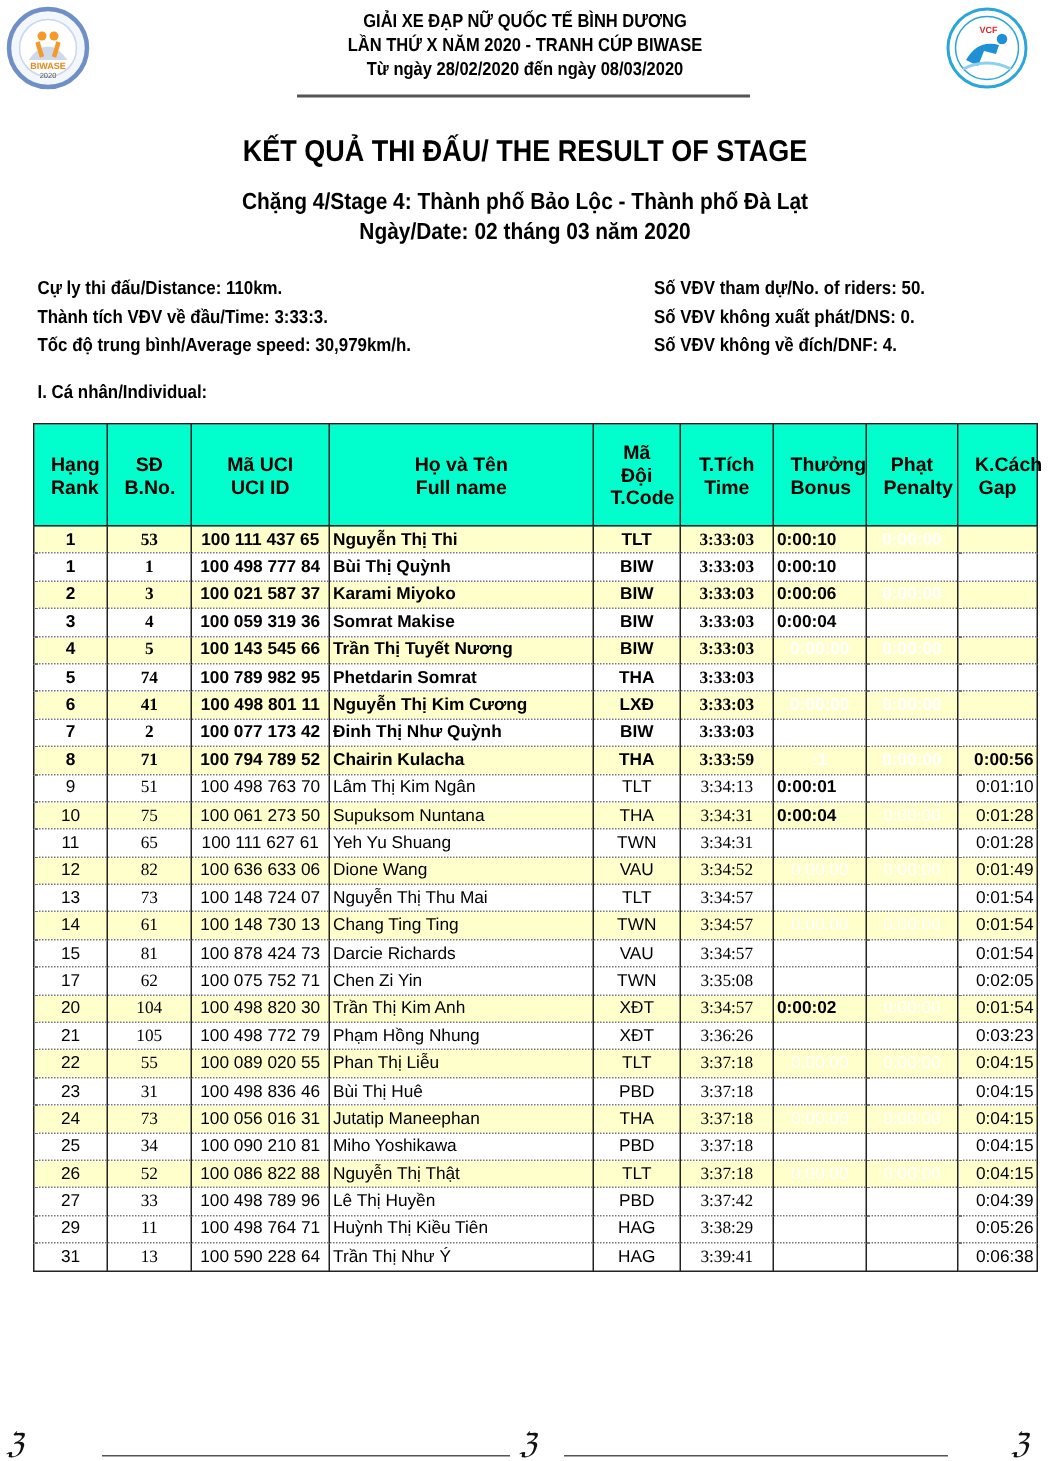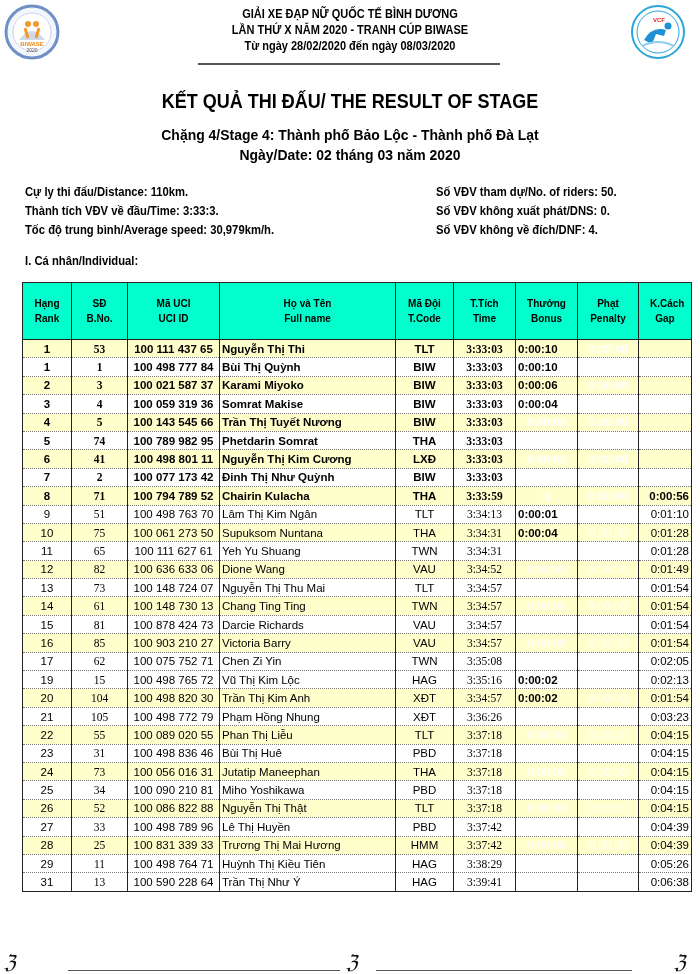--- a/index.html
+++ b/index.html
@@ -11,21 +11,21 @@
   .hdr1 { top:6px; font-size:12.5px; line-height:16px; transform:scaleX(0.88); }
   .hdr-rule { position:absolute; left:198px; width:302px; top:63px; height:0; border-top:2px solid #555; }
   .title { top:90px; font-size:20px; transform:scaleX(0.9); }
   .sub { top:125px; font-size:15.5px; line-height:20px; transform:scaleX(0.9); }
   .info { position:absolute; font-size:12.5px; font-weight:bold; line-height:19px; transform-origin:left top; transform:scaleX(0.9); }
   .info-left { left:25px; top:183px; }
   .info-right { left:436px; top:183px; }
   .section { position:absolute; left:25px; top:254px; font-size:12.5px; font-weight:bold; transform-origin:left top; transform:scaleX(0.9); }
 
   table.res { position:absolute; left:22px; top:282px; width:669px; border-collapse:collapse; table-layout:fixed; }
-  table.res th { background:#00ffcc; border:1.5px solid #222; font-size:10px; font-weight:bold; line-height:15px; height:34px; padding:11px; text-align:center; }
+  table.res th { background:#00ffcc; border:1.5px solid #222; font-size:13px; font-weight:bold; line-height:15px; height:34px; padding:11px; text-align:center; }
   table.res td { height:17.4px; padding:0 2px; font-size:11.5px; border-left:1.5px solid #222; border-right:1.5px solid #222; border-bottom:1px dotted #777; white-space:nowrap; overflow:hidden; }
   table.res tr.y td { background:#ffffcc; }
   table.res tr.w td { background:#ffffff; }
   td.c { text-align:center; }
   td.r { text-align:right; }
   td.l { text-align:left; }
   td.serif { font-family:"Liberation Serif", serif; font-size:13px; }
   tr.bold td { font-weight:bold; }
   td.faint { color:#ffffff; text-align:center; }
   td.bb { font-weight:bold; text-align:left; }
@@ -304,52 +304,30 @@
         <td class="c">15</td>
         <td class="c serif">81</td>
         <td class="c">100 878 424 73</td>
         <td class="l">Darcie Richards</td>
         <td class="c">VAU</td>
         <td class="c serif">3:34:57</td>
         <td class="c"></td>
         <td class="c"></td>
         <td class="r">0:01:54</td>
       </tr>
-      <tr class="y">
-        <td class="c">16</td>
-        <td class="c serif">85</td>
-        <td class="c">100 903 210 27</td>
-        <td class="l">Victoria Barry</td>
-        <td class="c">VAU</td>
-        <td class="c serif">3:34:57</td>
-        <td class="c faint">0:00:00</td>
-        <td class="c faint">0:00:00</td>
-        <td class="r">0:01:54</td>
-      </tr>
       <tr class="w">
         <td class="c">17</td>
         <td class="c serif">62</td>
         <td class="c">100 075 752 71</td>
         <td class="l">Chen Zi Yin</td>
         <td class="c">TWN</td>
         <td class="c serif">3:35:08</td>
         <td class="c"></td>
         <td class="c"></td>
         <td class="r">0:02:05</td>
-      </tr>
-      <tr class="w">
-        <td class="c">19</td>
-        <td class="c serif">15</td>
-        <td class="c">100 498 765 72</td>
-        <td class="l">Vũ Thị Kim Lộc</td>
-        <td class="c">HAG</td>
-        <td class="c serif">3:35:16</td>
-        <td class="c bb">0:00:02</td>
-        <td class="c"></td>
-        <td class="r">0:02:13</td>
       </tr>
       <tr class="y">
         <td class="c">20</td>
         <td class="c serif">104</td>
         <td class="c">100 498 820 30</td>
         <td class="l">Trần Thị Kim Anh</td>
         <td class="c">XĐT</td>
         <td class="c serif">3:34:57</td>
         <td class="c bb">0:00:02</td>
         <td class="c faint">0:00:00</td>
@@ -425,31 +403,20 @@
         <td class="c">27</td>
         <td class="c serif">33</td>
         <td class="c">100 498 789 96</td>
         <td class="l">Lê Thị Huyền</td>
         <td class="c">PBD</td>
         <td class="c serif">3:37:42</td>
         <td class="c"></td>
         <td class="c"></td>
         <td class="r">0:04:39</td>
       </tr>
-      <tr class="y">
-        <td class="c">28</td>
-        <td class="c serif">25</td>
-        <td class="c">100 831 339 33</td>
-        <td class="l">Trương Thị Mai Hương</td>
-        <td class="c">HMM</td>
-        <td class="c serif">3:37:42</td>
-        <td class="c faint">0:00:00</td>
-        <td class="c faint">0:00:00</td>
-        <td class="r">0:04:39</td>
-      </tr>
       <tr class="w">
         <td class="c">29</td>
         <td class="c serif">11</td>
         <td class="c">100 498 764 71</td>
         <td class="l">Huỳnh Thị Kiều Tiên</td>
         <td class="c">HAG</td>
         <td class="c serif">3:38:29</td>
         <td class="c"></td>
         <td class="c"></td>
         <td class="r">0:05:26</td>

